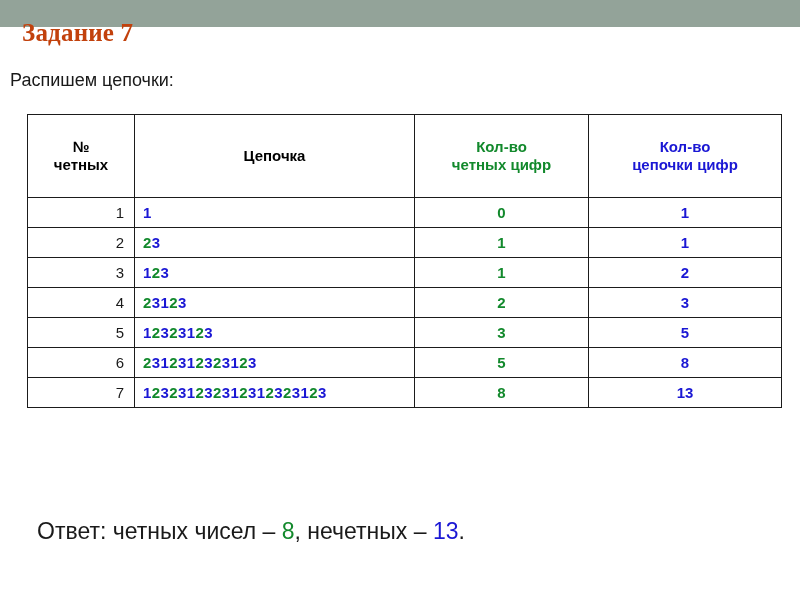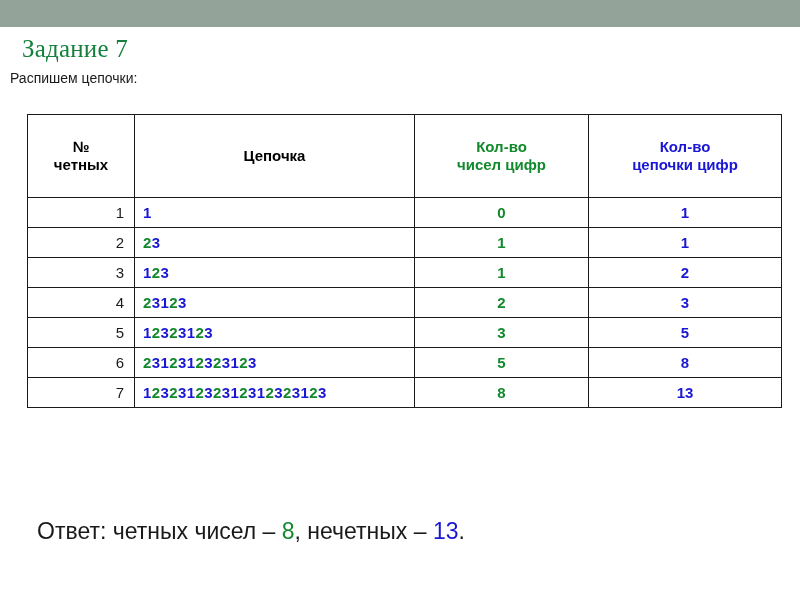--- a/index.html
+++ b/index.html
@@ -18,33 +18,33 @@
     position: absolute;
     left: 0;
     top: 0;
     width: 800px;
     height: 27px;
     background: #93a399;
   }
   .slide-title {
     position: absolute;
     left: 22px;
-    top: 35px;
+    top: 19px;
     font-family: "Liberation Serif", serif;
-    font-weight: normal;
+    font-weight: bold;
     font-size: 25px;
-    color: #15803d;
+    color: #c2410c;
     letter-spacing: 0.2px;
     white-space: nowrap;
   }
   .subtitle {
     position: absolute;
     left: 10px;
     top: 70px;
-    font-size: 14px;
+    font-size: 18px;
     color: #1a1a1a;
     white-space: nowrap;
   }
   .chain-table {
     position: absolute;
     left: 27px;
     top: 114px;
     width: 750px;
     border-collapse: collapse;
     table-layout: fixed;
@@ -124,21 +124,21 @@
 <table class="chain-table">
   <thead>
     <tr>
       <th class="col-num">
         <span>№</span><br>
         <span>четных</span>
       </th>
       <th class="col-chain">Цепочка</th>
       <th class="col-even">
         <span>Кол-во</span><br>
-        <span>чисел цифр</span>
+        <span>четных цифр</span>
       </th>
       <th class="col-odd">
         <span>Кол-во</span><br>
         <span>цепочки цифр</span>
       </th>
     </tr>
   </thead>
   <tbody id="table-body">
       <tr>
         <td class="cell-num">1</td>

